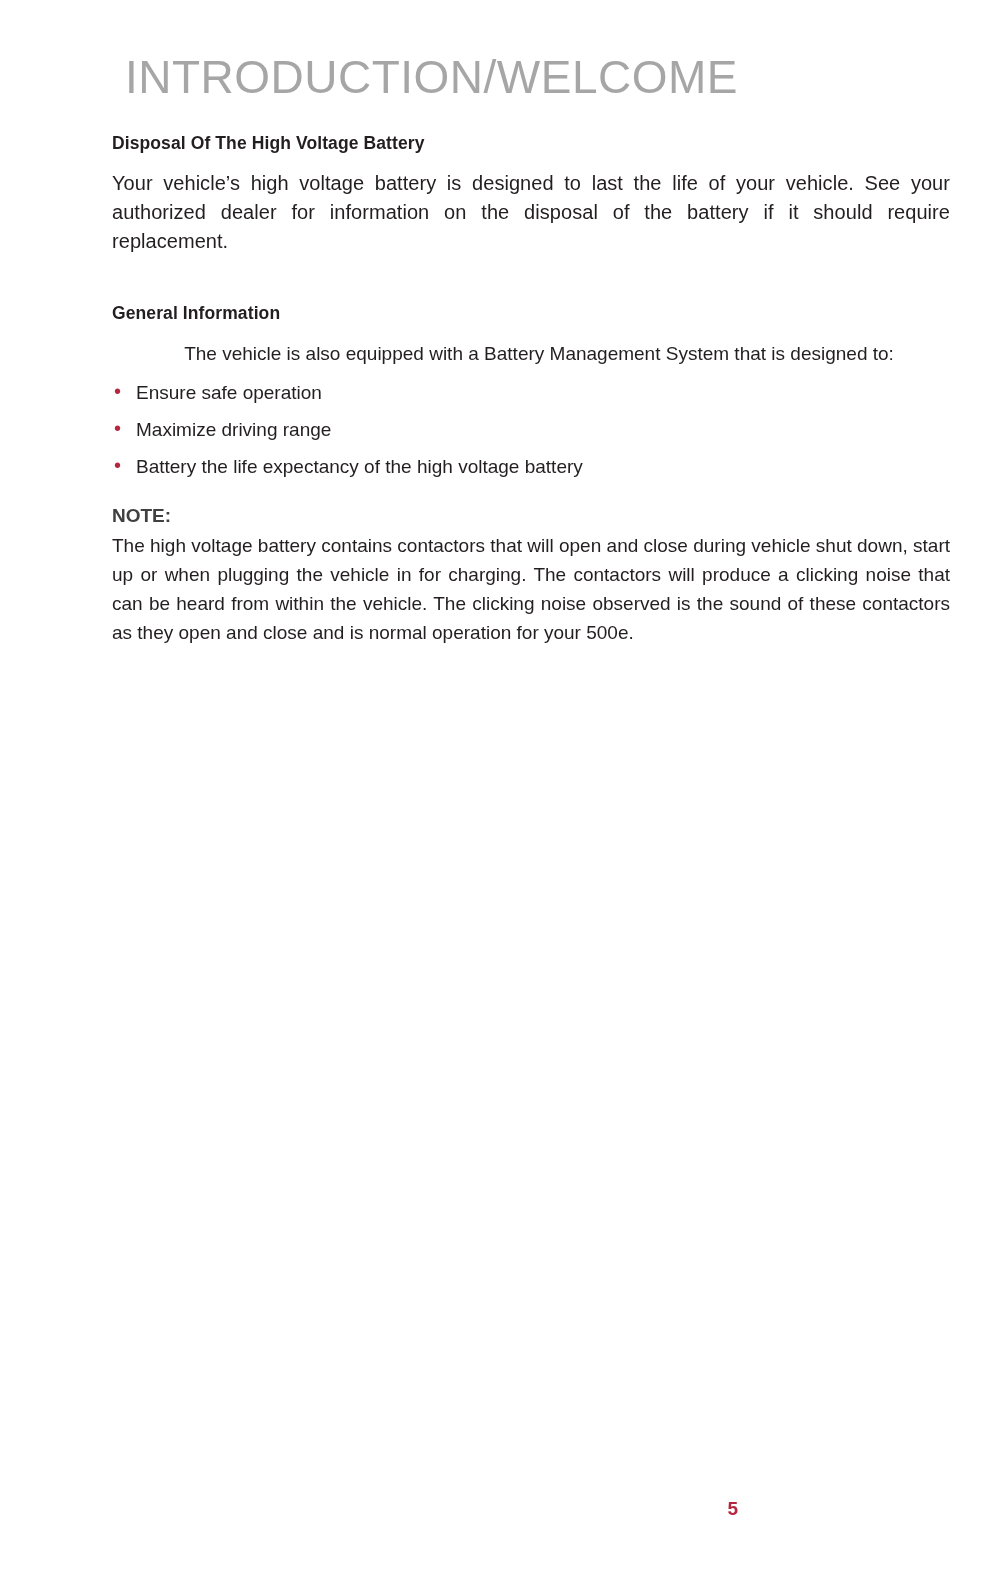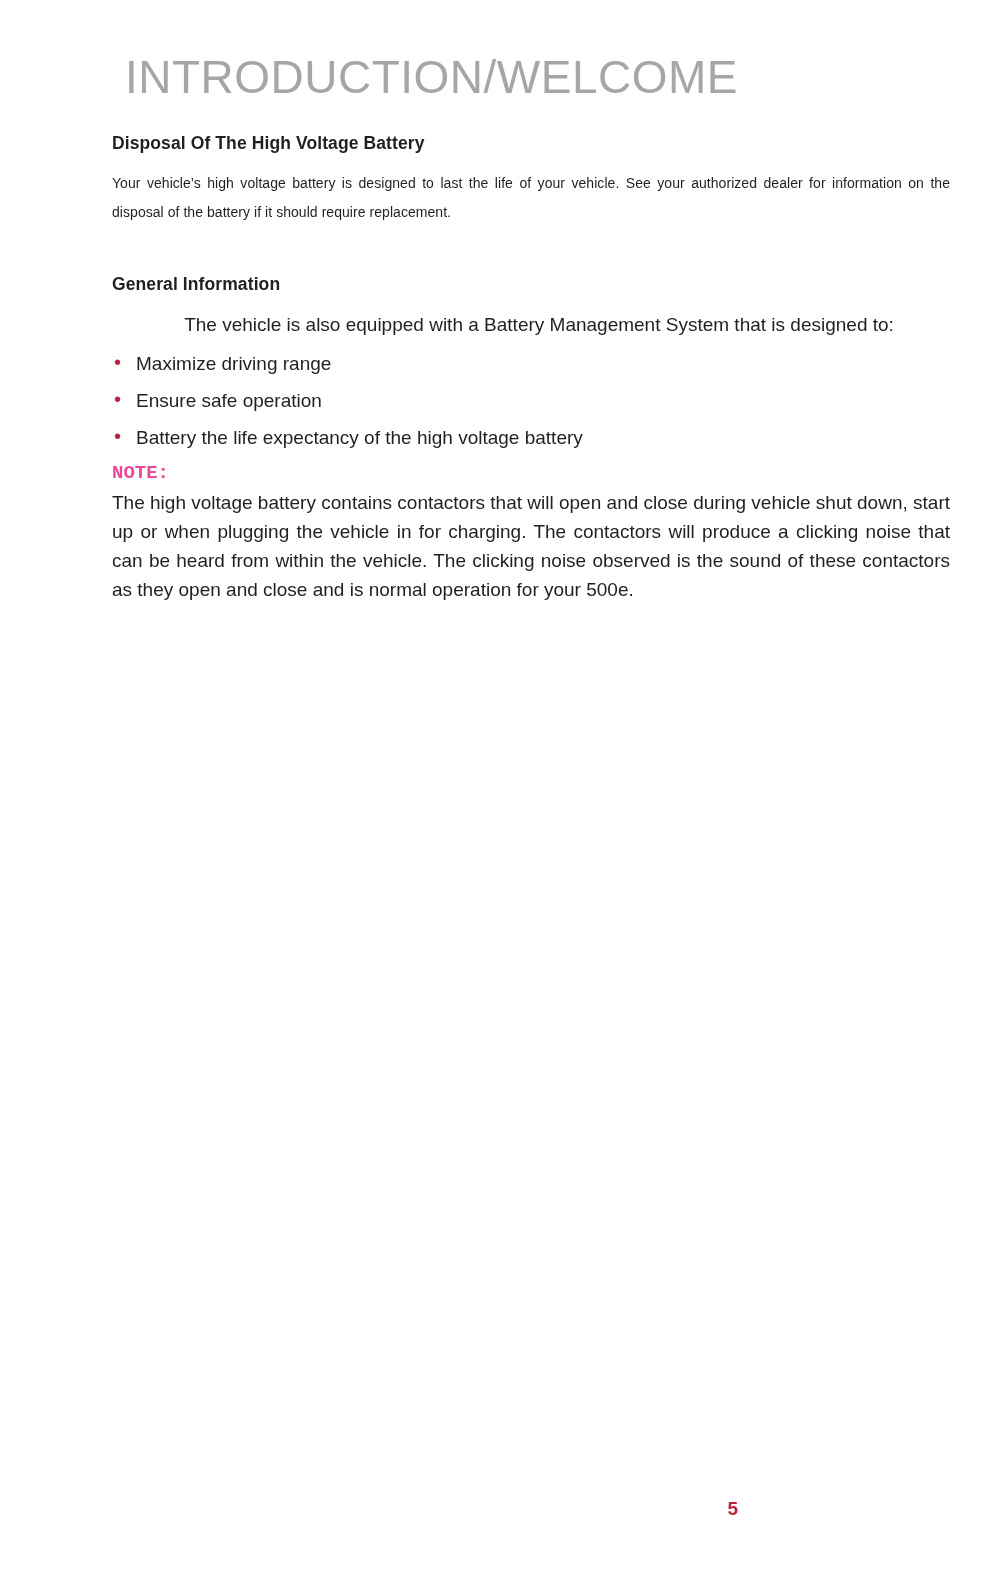--- a/index.html
+++ b/index.html
@@ -45,21 +45,21 @@
     font-weight: bold;
     margin: 0 0 14px 0;
     line-height: 1.3;
     color: #231f20;
     letter-spacing: 0.1px;
   }
   h2.section-title.second {
     margin-top: 46px;
   }
   p.body-text {
-    font-size: 14px;
+    font-size: 20px;
     line-height: 29px;
     margin: 0 0 4px 0;
     text-align: justify;
     color: #231f20;
     letter-spacing: 0.05px;
   }
   p.body-text.intro-para {
     margin-bottom: 0;
   }
   p.lead-in {
@@ -87,24 +87,23 @@
     position: absolute;
     left: 2px;
     top: -1px;
     color: #b5273f;
     font-size: 20px;
     line-height: 29px;
   }
   .note-label {
     font-size: 19px;
     font-weight: bold;
-    margin: 8px 0 2px 0;
+    margin: 22px 0 2px 0;
     line-height: 26px;
-    color: #ec4899;
-    font-family: Liberation Mono, monospace;
+    color: #404040;
   }
   p.note-body {
     font-size: 19px;
     line-height: 29px;
     margin: 0;
     text-align: justify;
     color: #231f20;
   }
   .page-number {
     position: absolute;
@@ -127,24 +126,24 @@
     <h2 class="section-title">Disposal Of The High Voltage Battery</h2>
 
     <p class="body-text intro-para">Your vehicle’s high voltage battery is designed to last the life of your vehicle. See your authorized dealer for information on the disposal of the battery if it should require replacement.</p>
 
     <h2 class="section-title second">General Information</h2>
 
     <p class="lead-in">The vehicle is also equipped with a Battery Management System that is designed to:</p>
 
     <ul class="bullets">
       <li>
-        <span>Maximize driving range</span>
+        <span>Ensure safe operation</span>
       </li>
       <li>
-        <span>Ensure safe operation</span>
+        <span>Maximize driving range</span>
       </li>
       <li>
         <span>Battery the life expectancy of the high voltage battery</span>
       </li>
     </ul>
 
     <div class="note-label">NOTE:</div>
 
     <p class="note-body">The high voltage battery contains contactors that will open and close during vehicle shut down, start up or when plugging the vehicle in for charging. The contactors will produce a clicking noise that can be heard from within the vehicle. The clicking noise observed is the sound of these contactors as they open and close and is normal operation for your 500e.</p>
 

